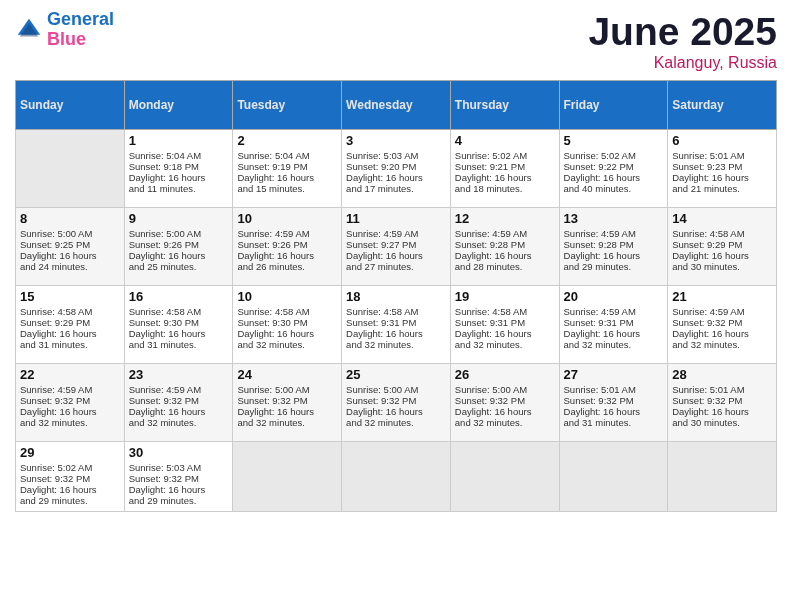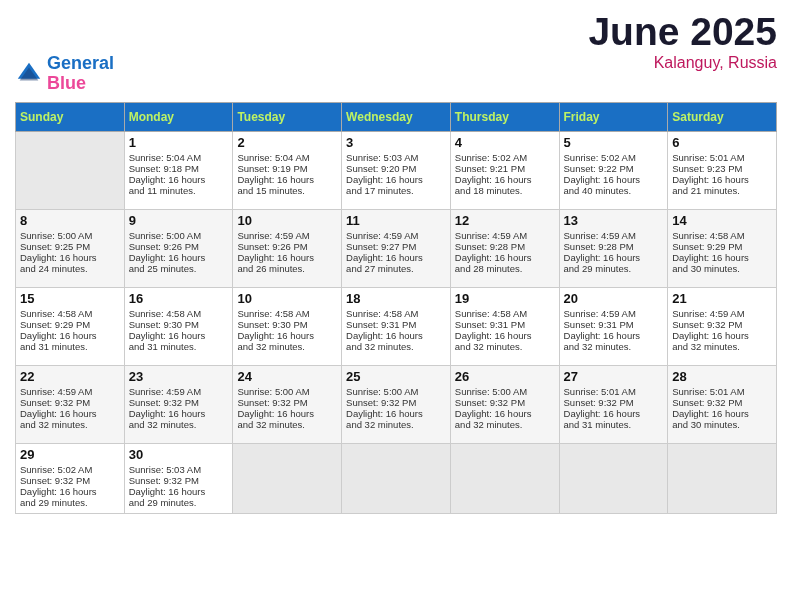--- a/index.html
+++ b/index.html
@@ -19,21 +19,20 @@
     .header-area {
       display: flex;
       justify-content: space-between;
       align-items: flex-start;
       margin-bottom: 8px;
     }
     .logo {
       display: flex;
       align-items: center;
       gap: 4px;
-      margin-top: 44px;
     }
     .logo-text {
       font-size: 18px;
       font-weight: bold;
       color: #1a1a2e;
       line-height: 1.1;
     }
     .logo-text span {
       color: #1a6fc4;
     }
@@ -53,24 +52,24 @@
       font-size: 16px;
       color: #be185d;
     }
     table {
       width: 100%;
       border-collapse: collapse;
       table-layout: fixed;
     }
     thead th {
       background: #1a6fc4;
-      color: #bef264;
+      color: #e5e5e5;
       font-size: 12px;
       font-weight: bold;
-      padding: 7px 4px;
+      padding: 17px 4px;
       text-align: left;
       border: 1px solid #aaa;
     }
     tbody td {
       vertical-align: top;
       font-size: 9.5px;
       color: #333;
       padding: 3px 4px;
       border: 1px solid #ccc;
       height: 78px;

